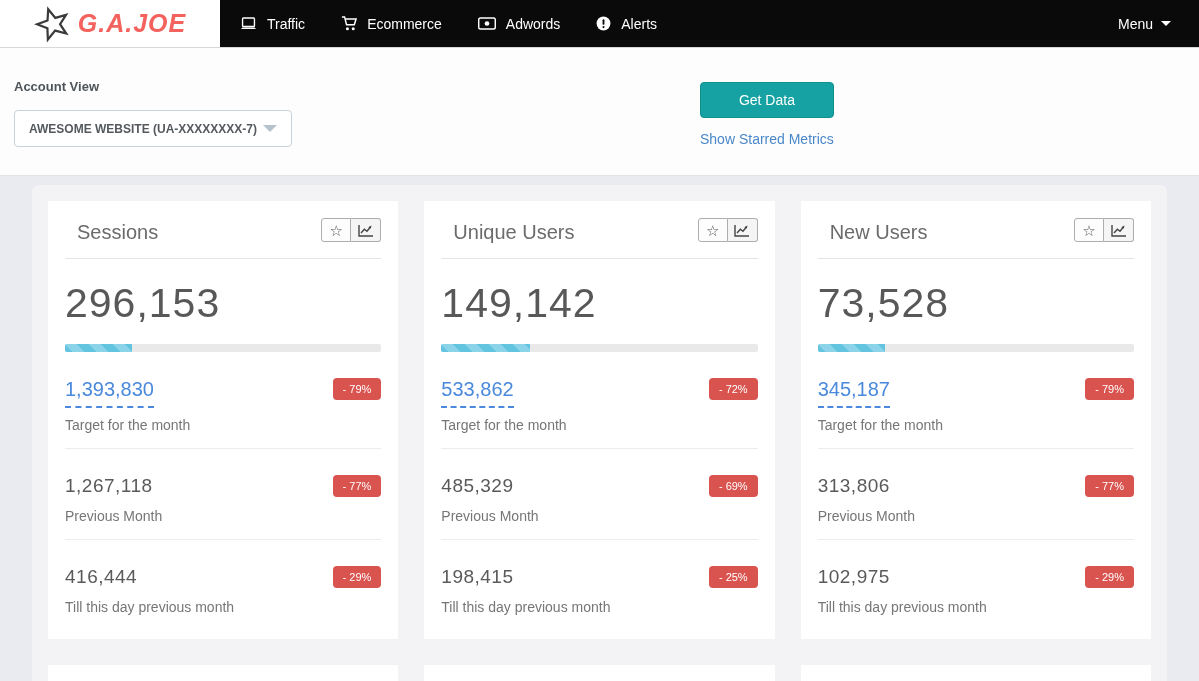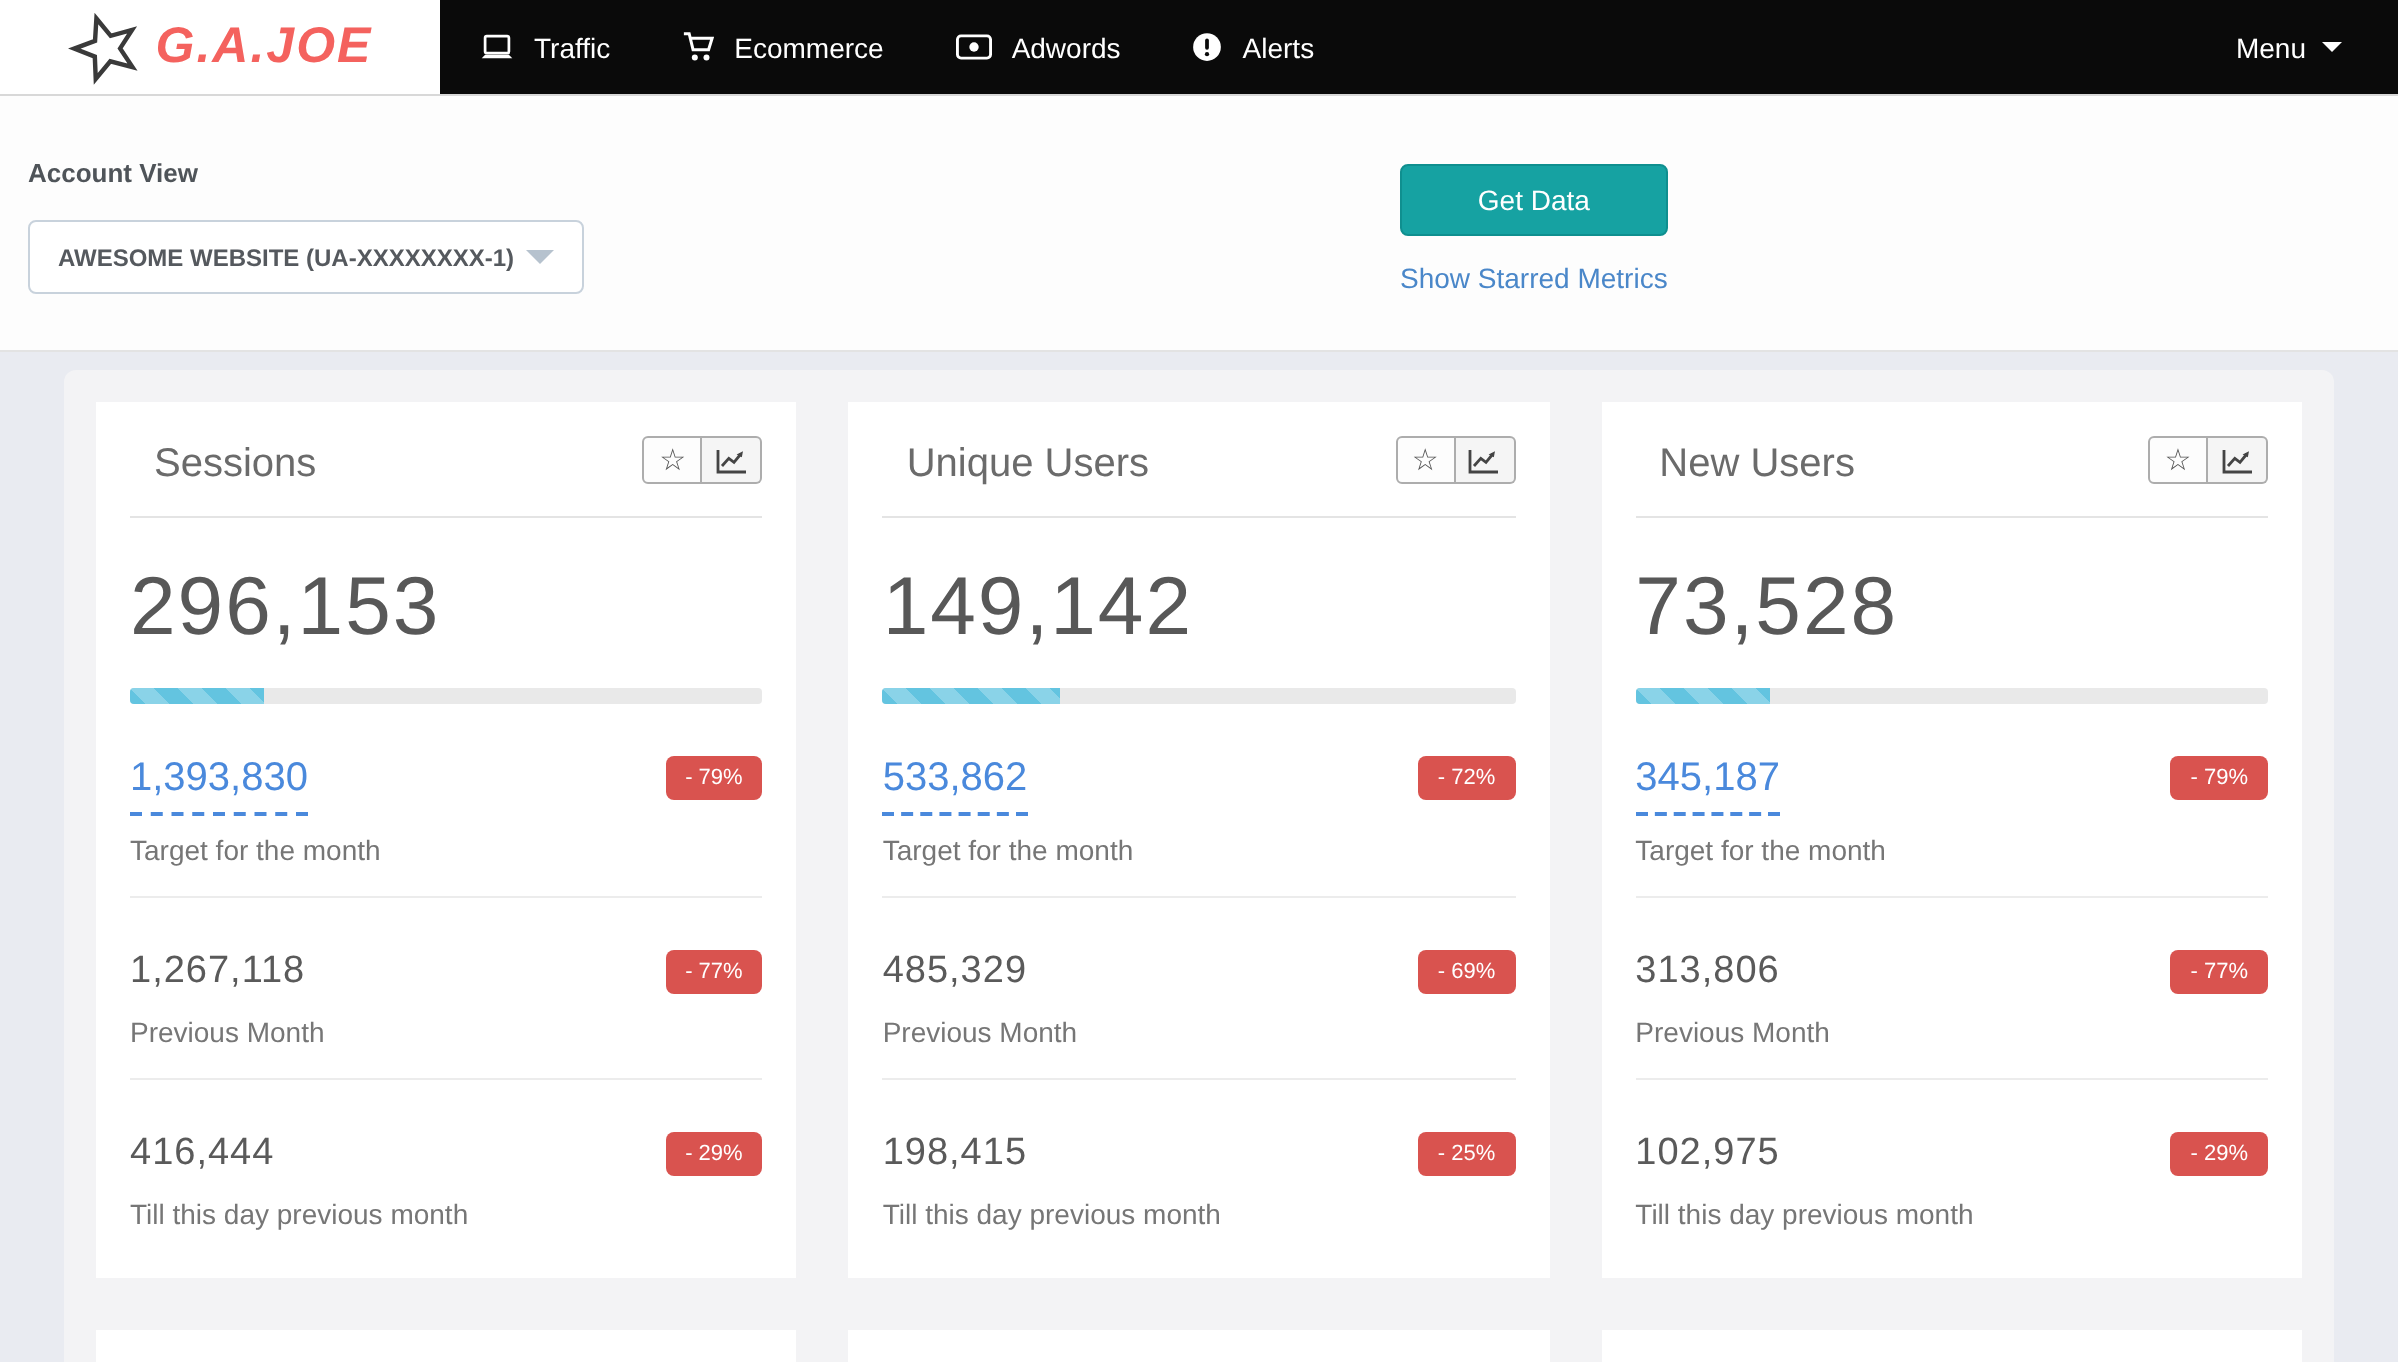--- a/index.html
+++ b/index.html
@@ -115,21 +115,21 @@
   <div class="nav-menu">
     <span>Menu</span>
     <span class="caret-down-white"></span>
   </div>
 </header>
 
 <section class="filter-bar">
   <div class="f-col f-col-account">
     <span class="f-label">Account View</span>
     <div class="select-box select-box-account">
-      <span class="select-value">AWESOME WEBSITE (UA-XXXXXXXX-1)</span>
+      <span class="select-value">AWESOME WEBSITE (UA-XXXXXXXX-7)</span>
       <span class="caret-down-gray"></span>
     </div>
   </div>
   <div class="f-col f-col-year">
   </div>
   <div class="f-col f-col-actions">
     <button class="get-data-btn">Get Data</button>
     <a class="starred-link">Show Starred Metrics</a>
   </div>
 </section>

